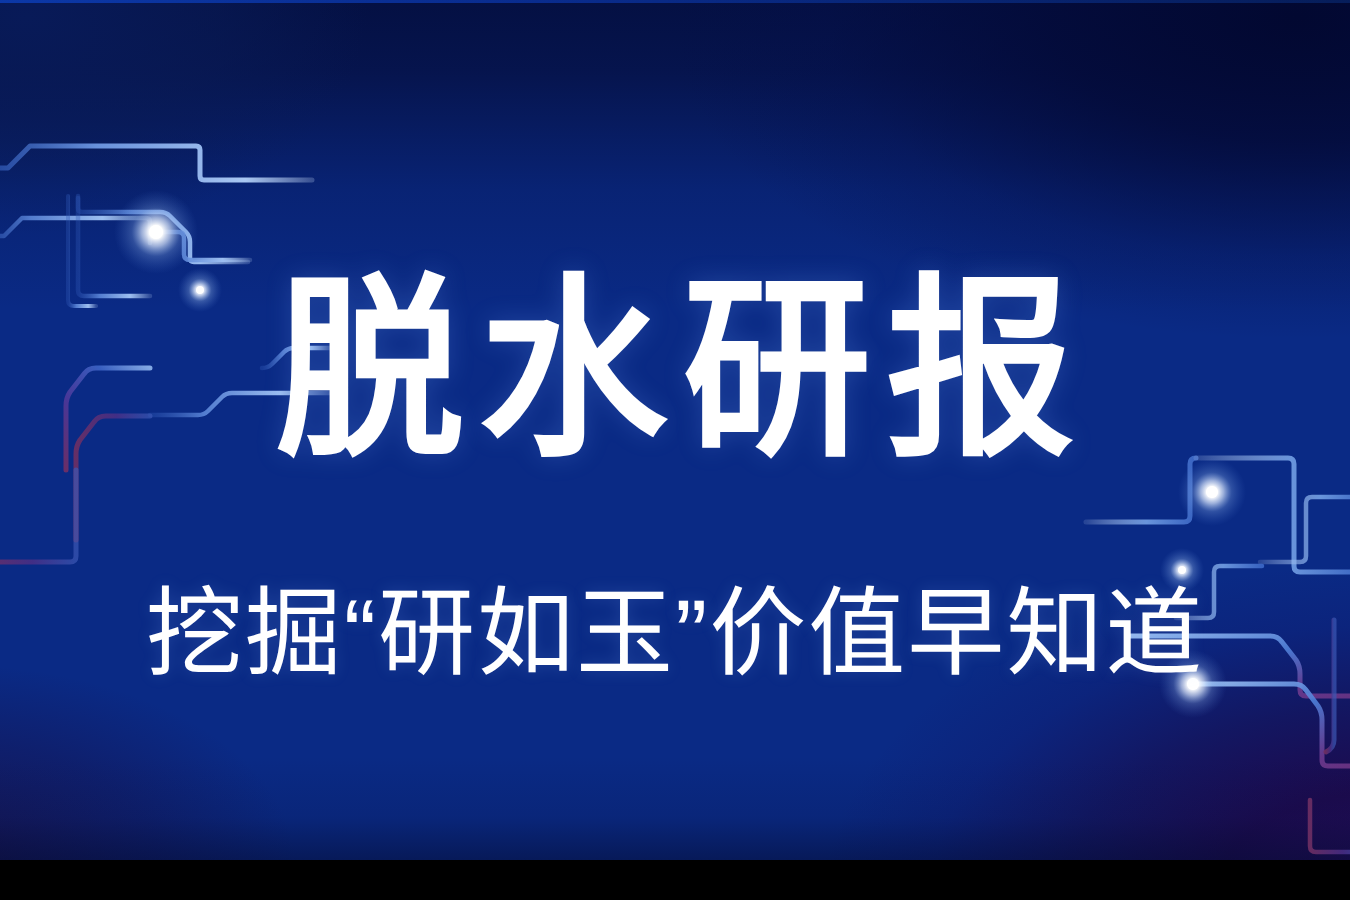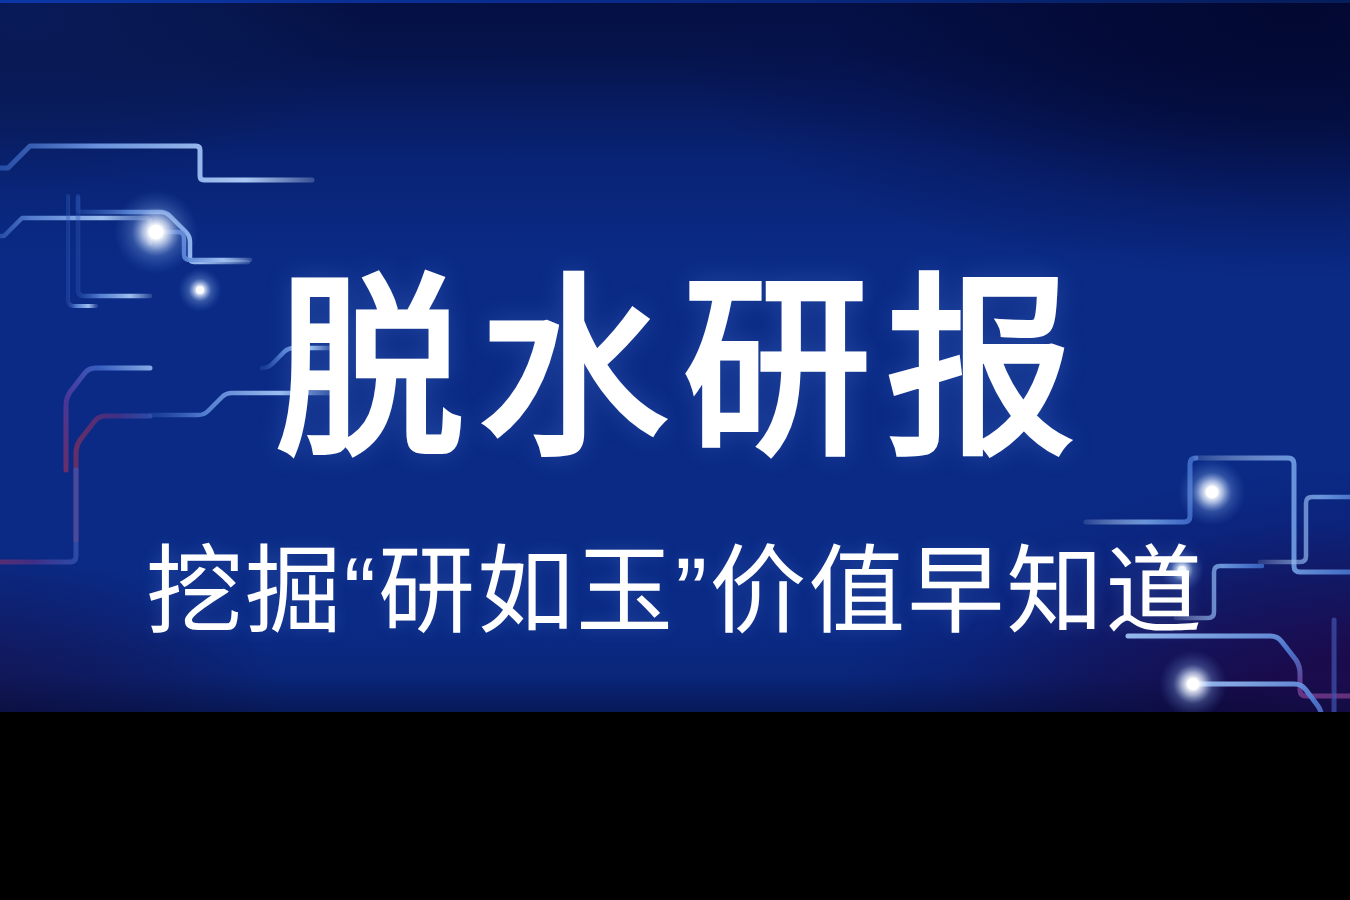--- a/index.html
+++ b/index.html
@@ -4,21 +4,21 @@
 <title>脱水研报</title>
 <style>
   html, body {
     margin: 0;
     padding: 0;
     background: #000;
   }
   #banner {
     position: relative;
     width: 1350px;
-    height: 712px;
+    height: 860px;
     overflow: hidden;
     font-family: "Liberation Sans", "DejaVu Sans", sans-serif;
     background-color: #0a2a85;
   }
 
   
   .bg-layer {
     position: absolute;
     inset: 0;
     pointer-events: none;
@@ -101,20 +101,21 @@
   .subheadline {
     display: block;
     color: #ffffff;
     font-family: "Liberation Sans", "DejaVu Sans", sans-serif;
     font-weight: 500;
     font-size: 97px;
     line-height: 112px;
     letter-spacing: 2px;
     white-space: nowrap;
     text-shadow: 0 0 16px rgba(130,180,255,0.20);
+    margin-top: 42px;
   }
 </style>
 </head>
 <body>
 
 <div id="banner">
 
   <div class="bg-layer bg-base"></div>
   <div class="bg-layer bg-topfade"></div>
   <div class="bg-layer bg-topright"></div>

